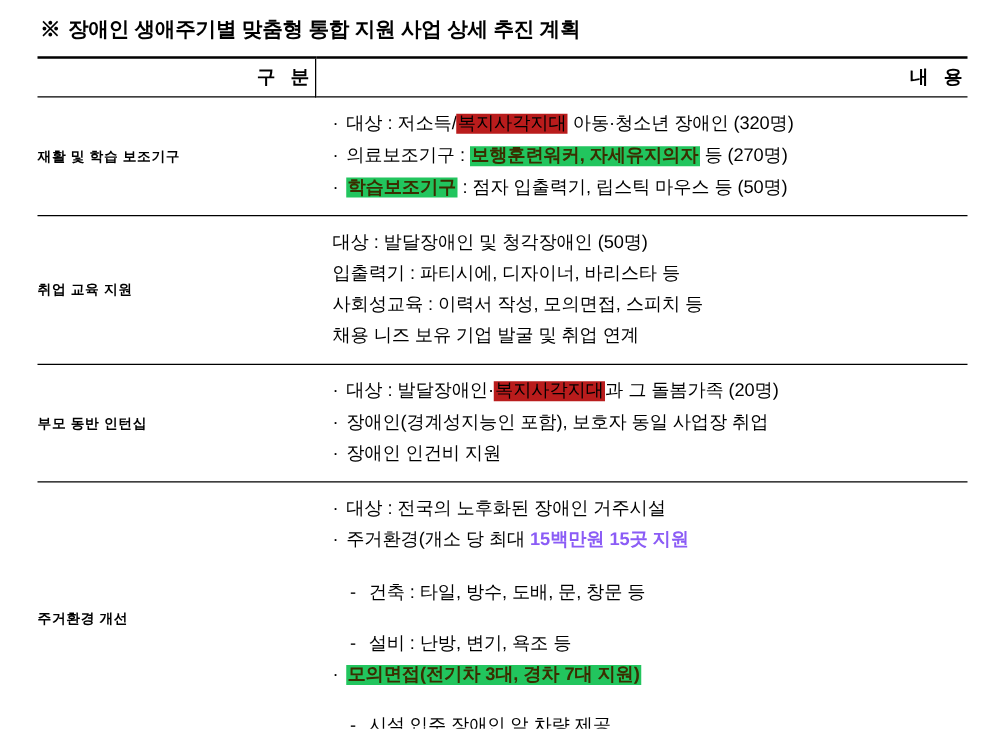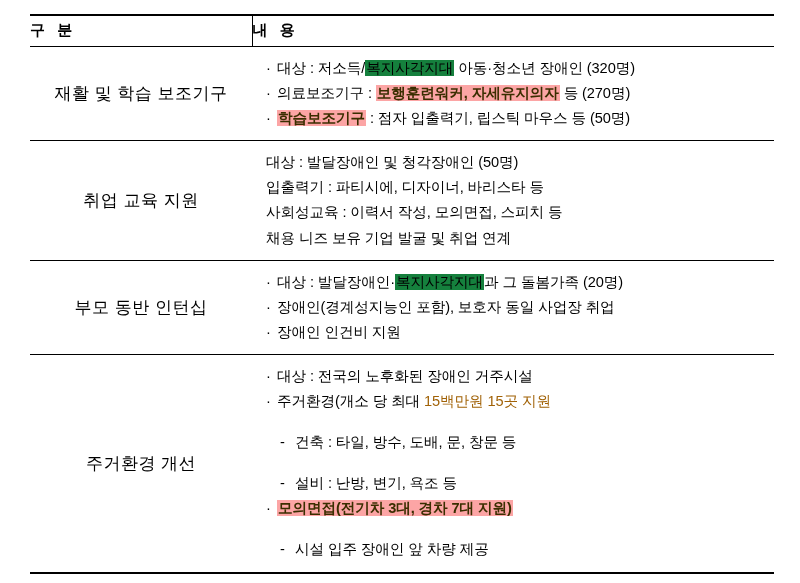--- a/index.html
+++ b/index.html
@@ -43,44 +43,43 @@
     border-left: none;
     border-right: none;
   }
   .head-row th {
     border-top: 2.2px solid #000;
     border-bottom: 1.1px solid #000;
     font-size: 15px;
     font-weight: bold;
     letter-spacing: 4px;
     padding: 5px 0 6px 0;
-    text-align: left;
+    text-align: right;
     background: #ffffff;
   }
   .head-row th.col-div {
     width: 222px;
     border-right: 1.1px solid #000;
   }
   .head-row th.col-cont {
     width: 522px;
   }
   .grp-row > td {
     border-bottom: 1.1px solid #000;
     vertical-align: middle;
     padding: 0;
   }
   .grp-row.last > td {
     border-bottom: 2.2px solid #000;
   }
   td.cell-div {
     width: 222px;
     border-right: 1.1px solid #000;
-    text-align: center;
-    font-size: 17px;
-    font-weight: normal;
+    font-size: 11px;
+    font-weight: bold;
     letter-spacing: 0.5px;
     white-space: nowrap;
   }
   td.cell-cont {
     width: 522px;
     padding: 9px 0 9px 14px;
   }
   ul.bullets {
     list-style: none;
     margin: 0;
@@ -94,39 +93,42 @@
   }
   ul.bullets li .dot {
     display: inline-block;
     width: 11px;
   }
   ul.bullets li.sub {
     padding-left: 14px;
     margin-top: 16px;
   }
   .hl {
-    background: #15803d;
+    background: #b91c1c;
     padding: 0 1px;
   }
   .hl-strong {
-    background: #fca5a5;
+    background: #22c55e;
     font-weight: bold;
     color: #3a2e00;
     padding: 0 1px;
   }
   .bold-brown {
-    font-weight: normal;
-    color: #a16207;
+    font-weight: bold;
+    color: #8b5cf6;
   }
 </style>
 </head>
 <body>
 
 <div class="page">
 
+  <div class="doc-title">
+    <span class="mark">※</span><span>장애인 생애주기별 맞춤형 통합 지원 사업 상세 추진 계획</span>
+  </div>
 
   <table class="plan-table">
     <colgroup>
       <col style="width:222px">
       <col style="width:522px">
     </colgroup>
     <thead>
       <tr class="head-row">
         <th class="col-div">구 분</th>
         <th class="col-cont">내 용</th>

